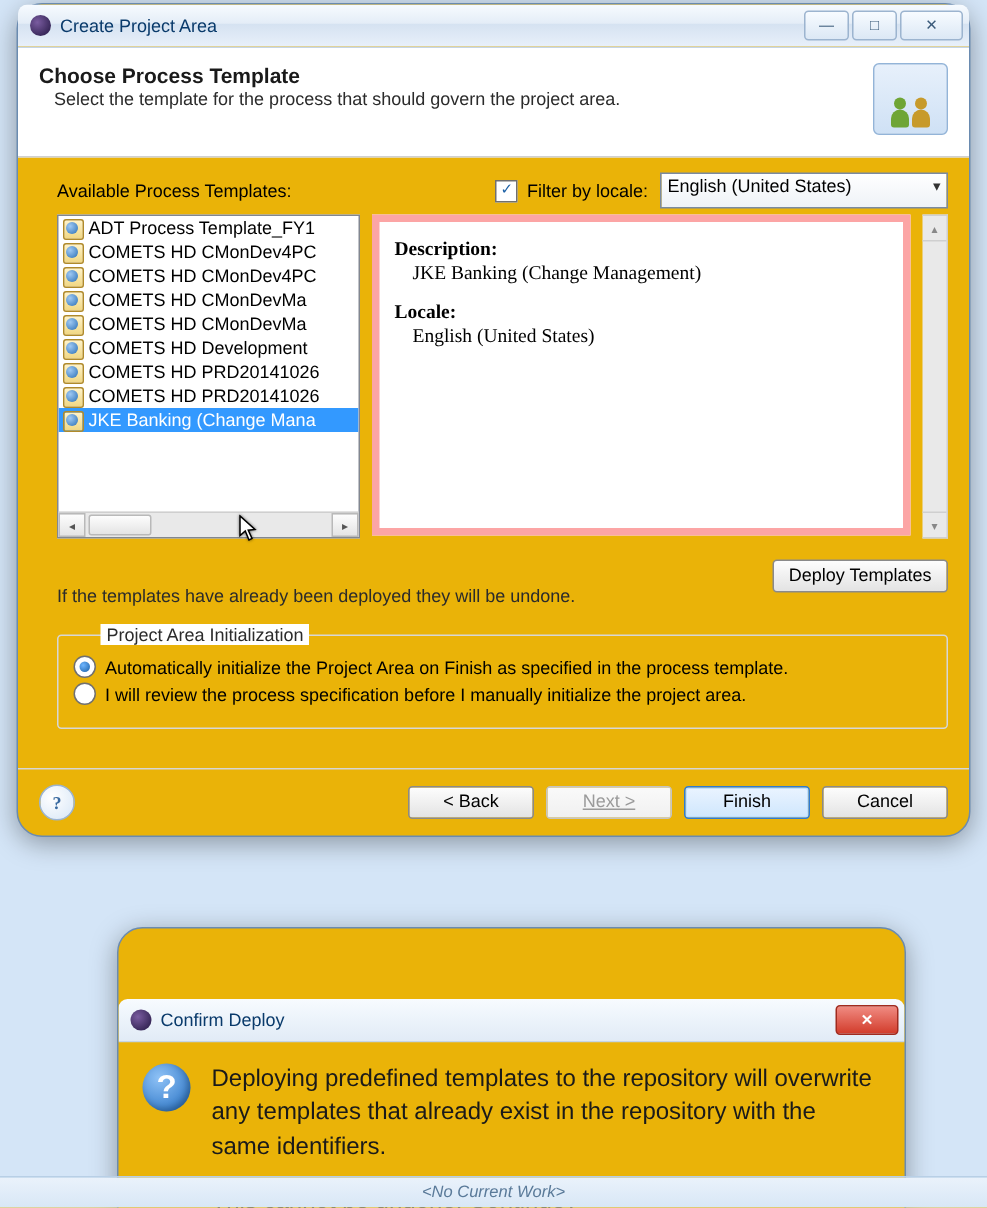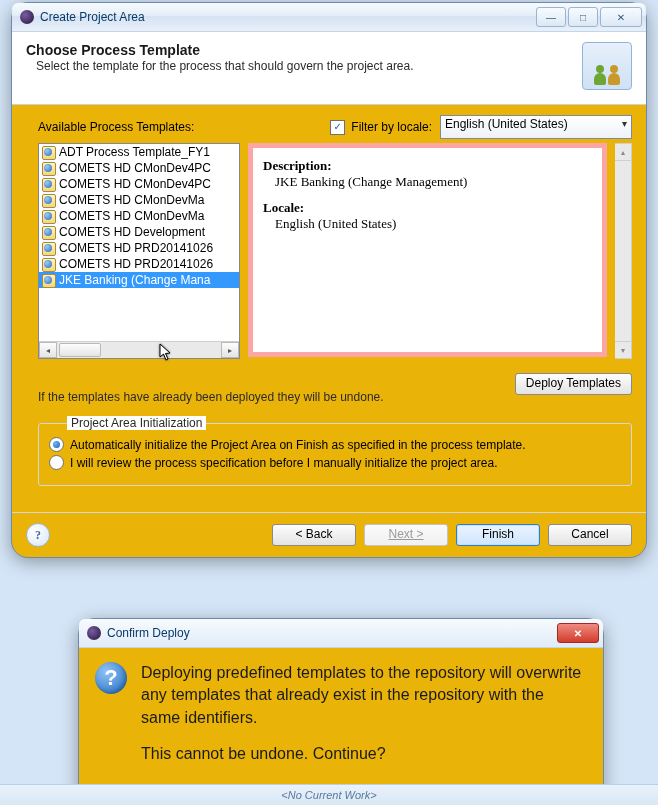--- a/index.html
+++ b/index.html
@@ -196,21 +196,21 @@
     background:radial-gradient(circle at 35% 35%,#fff,#d7e6f6);
     display:flex;align-items:center;justify-content:center;
     color:#3a6aa0;font-weight:bold;font-family:Georgia,serif;
     margin-right:auto;
   }
 
   
   .confirm {
     left: 78px; top: 618px; width: 524px;
   }
-  .confirm .titlebar { background: linear-gradient(to bottom,#f7fbff,#e1ebf6);}
+  .confirm .titlebar { background: linear-gradient(to bottom,#f7fbff,#e1ebf6); margin-top: 47px;}
   .confirm .winbtn.close {
     background:linear-gradient(to bottom,#f08b82,#d23c2b);
     border-color:#a02a1e; color:#fff; font-weight:bold;
   }
   .confirm-body { padding:14px 16px 4px 16px; display:flex; gap:14px;}
   .qicon {
     width:32px;height:32px;border-radius:50%;
     background:radial-gradient(circle at 35% 30%,#8fc2f6,#1d6abf);
     color:#fff;font-weight:bold;font-size:22px;
     display:flex;align-items:center;justify-content:center;

